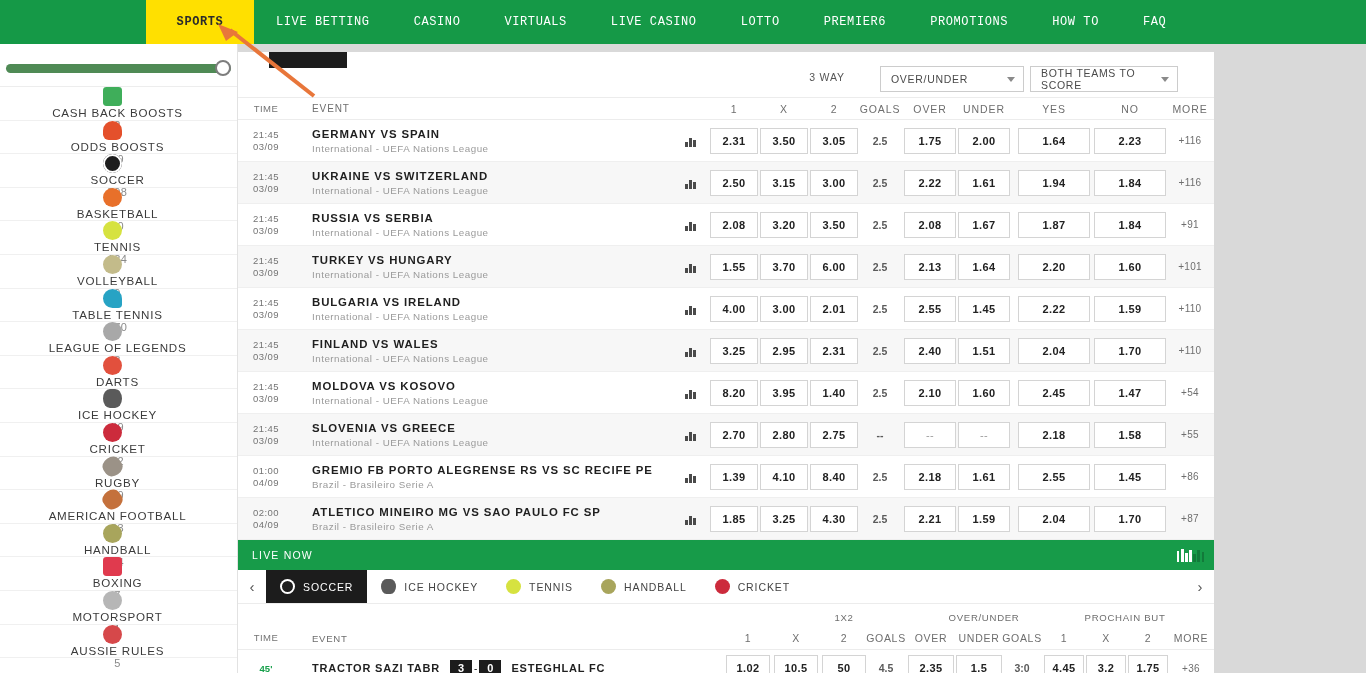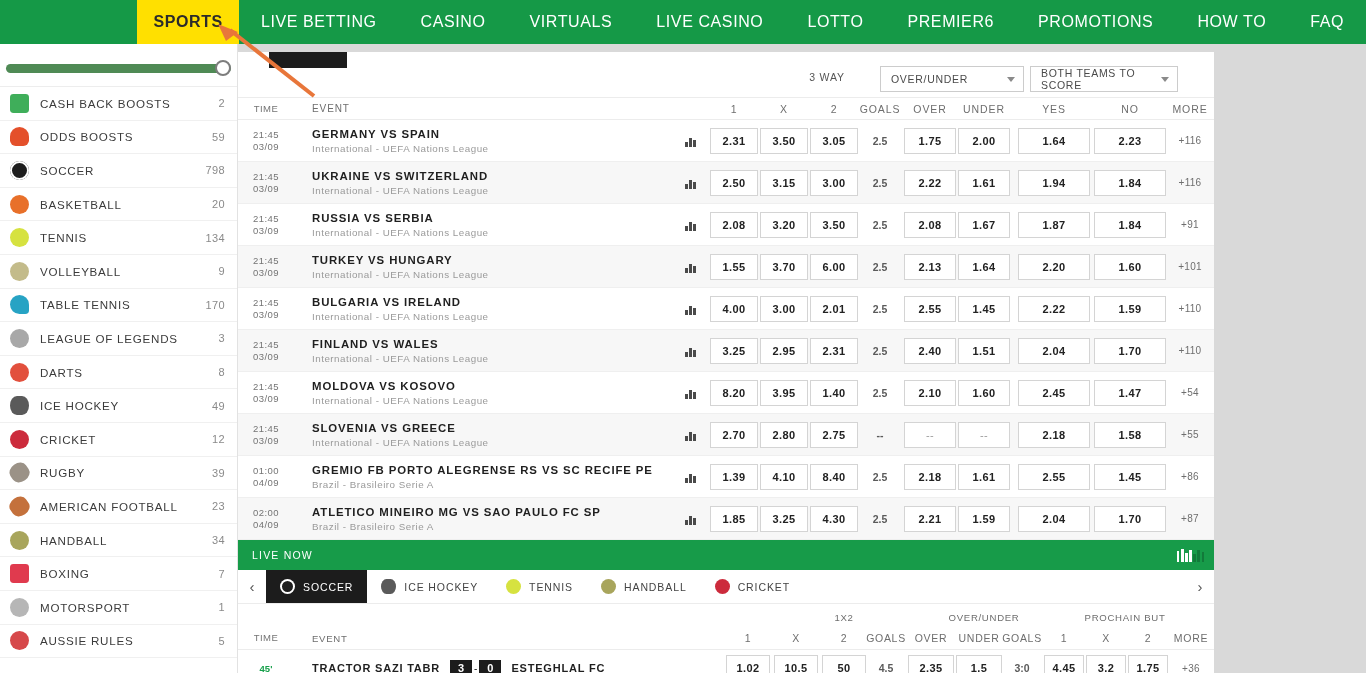--- a/index.html
+++ b/index.html
@@ -13,22 +13,22 @@
 
   
   .topnav {
     position: absolute; top: 0; left: 0;
     width: 1366px; height: 44px;
     background: #159947;
     display: flex; align-items: stretch;
   }
   .nav-item {
     display: flex; align-items: center; justify-content: center;
-    color: #ffffff; font-size: 16px; letter-spacing: .6px;
-    padding: 0 22px; white-space: nowrap; cursor: pointer;
+    color: #ffffff; font-size: 12px; letter-spacing: .6px;
+    padding: 0 22px; white-space: nowrap; cursor: pointer; font-family: Liberation Mono, monospace;
   }
   .nav-item.first { width: 146px; padding: 0; }
   .nav-item.active {
     background: #ffe000; color: #2b2b2b; font-weight: bold;
     width: 108px; padding: 0;
   }
 
   
   .sidebar {
     position: absolute; top: 44px; left: 0;
@@ -47,20 +47,21 @@
   .slider-knob {
     position: absolute; right: 0px; top: 50%; transform: translateY(-50%);
     width: 16px; height: 16px; border-radius: 50%;
     background: #fff; border: 2px solid #7d7d7d;
   }
   .sb-list { border-top: 1px solid #ededed; }
   .sb-item {
     height: 33.6px; display: flex; align-items: center;
     padding: 0 12px 0 10px; border-bottom: 1px solid #f0f0f0;
     cursor: pointer;
+    flex-direction: column;
   }
   .sb-ico {
     width: 19px; height: 19px; border-radius: 50%;
     flex: 0 0 19px; margin-right: 11px;
     display: block;
   }
   .sb-label {
     flex: 1; font-size: 11.6px; color: #3b3b3b;
     letter-spacing: .75px; white-space: nowrap;
   }

